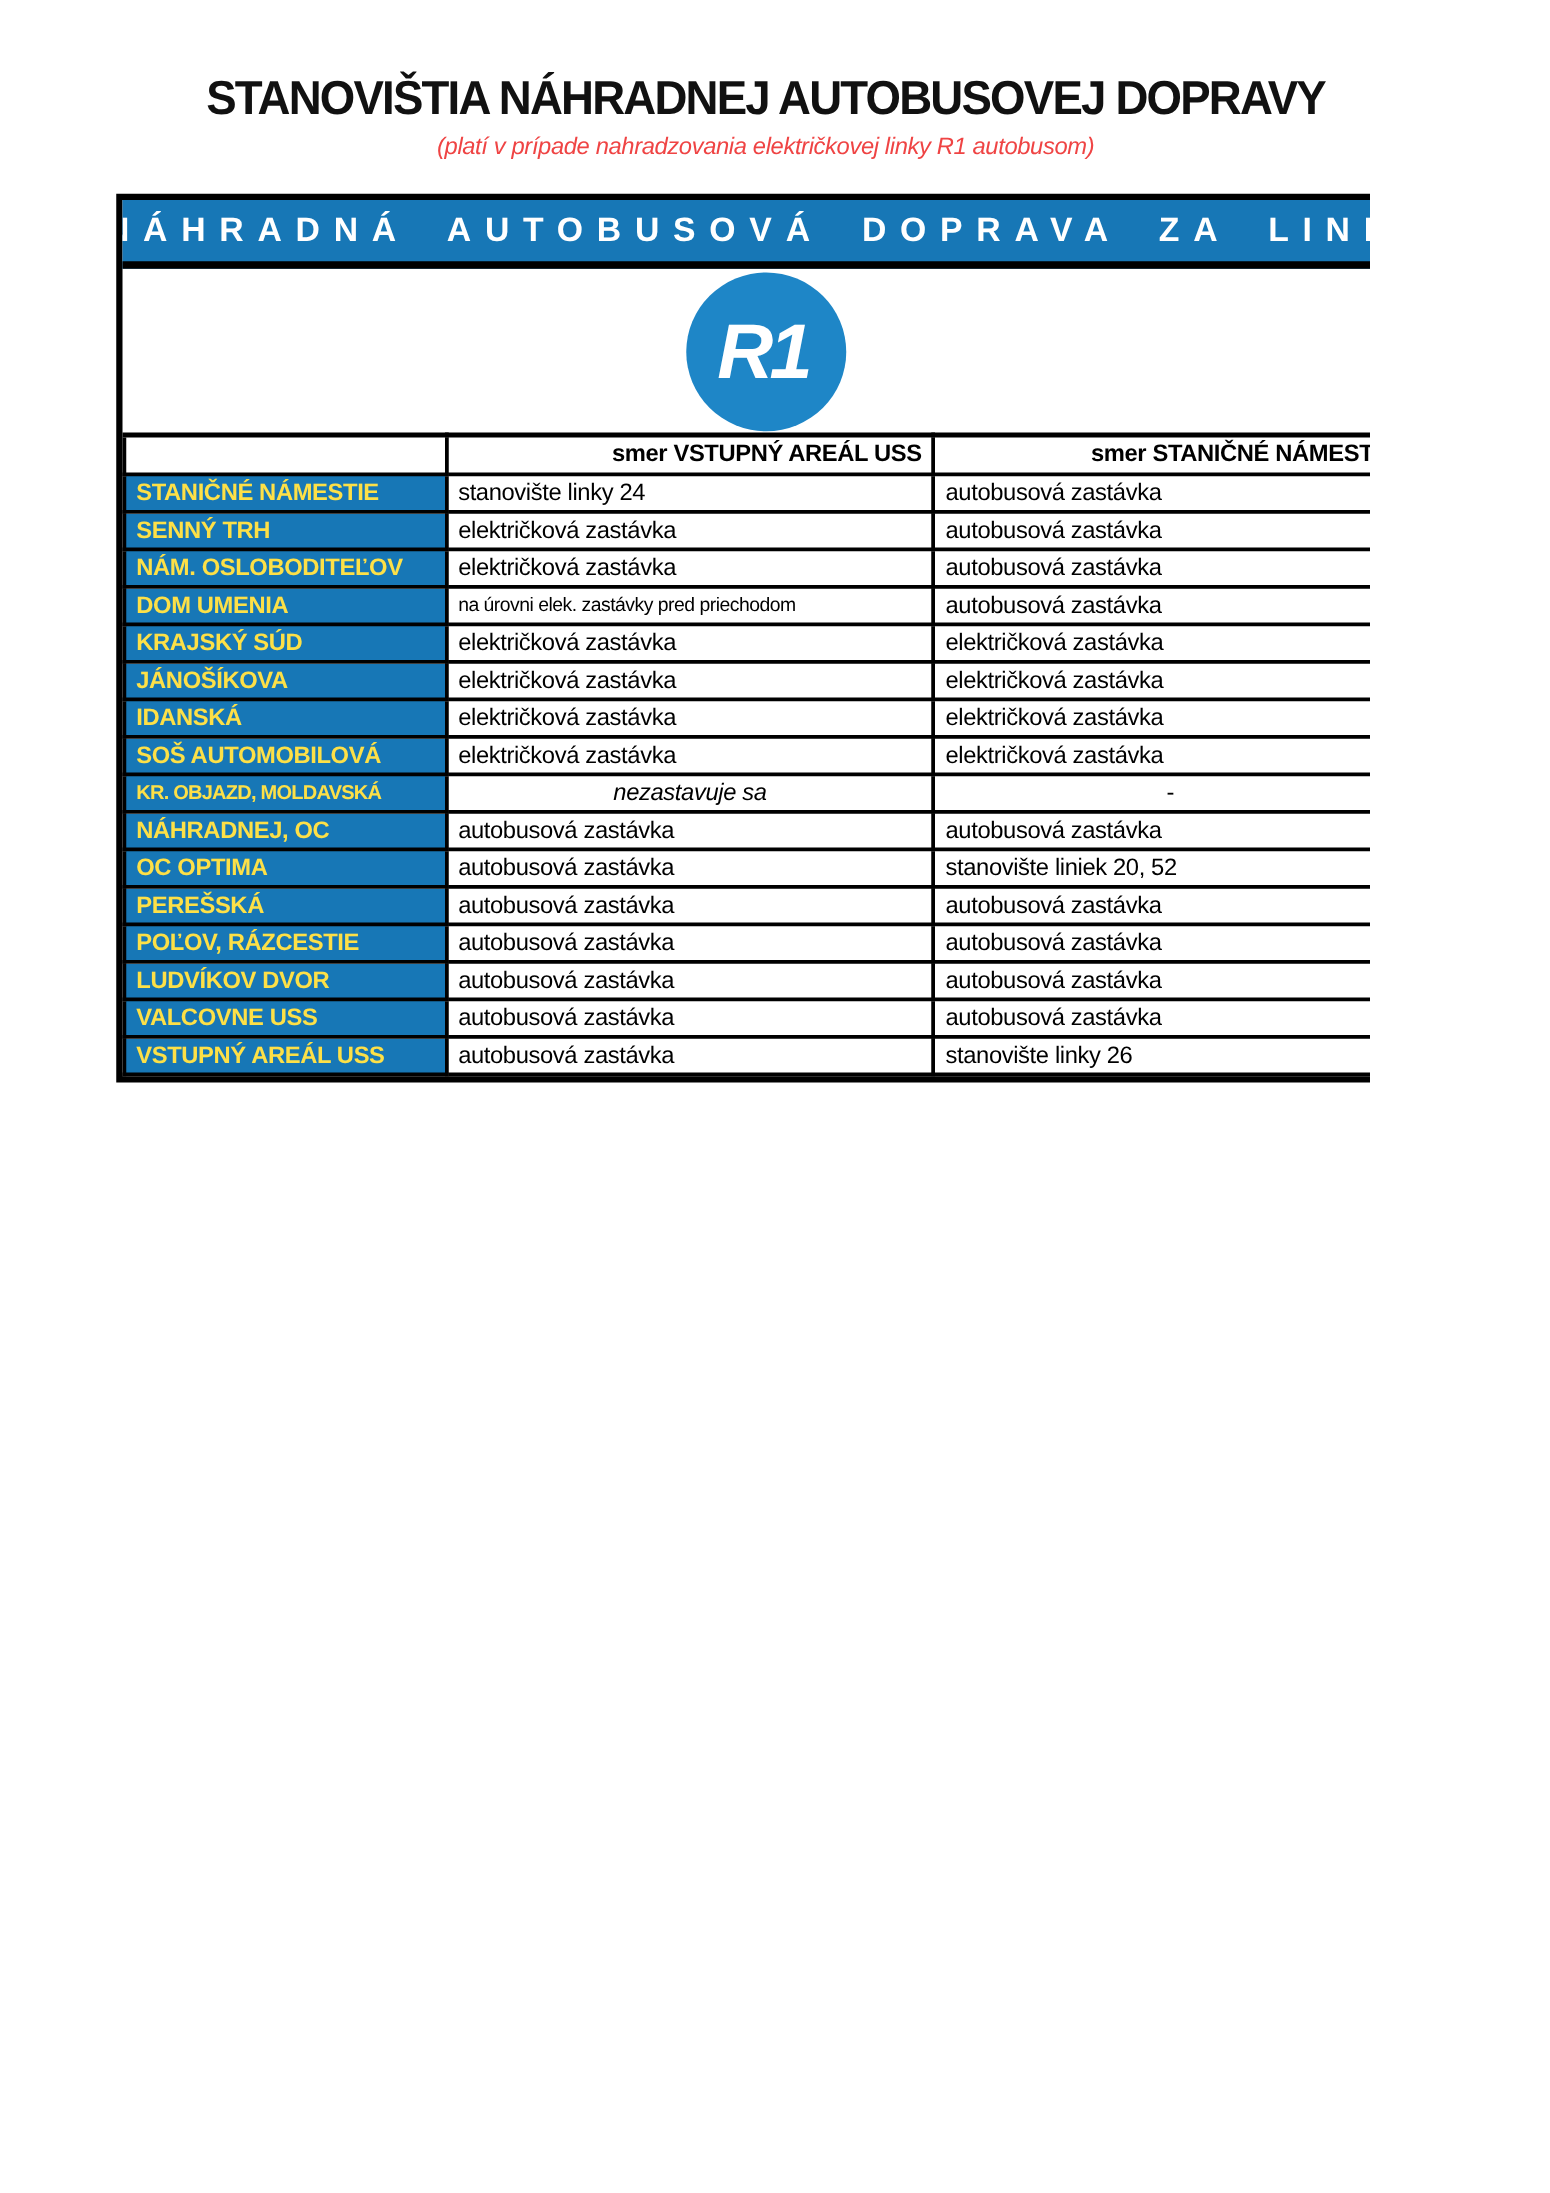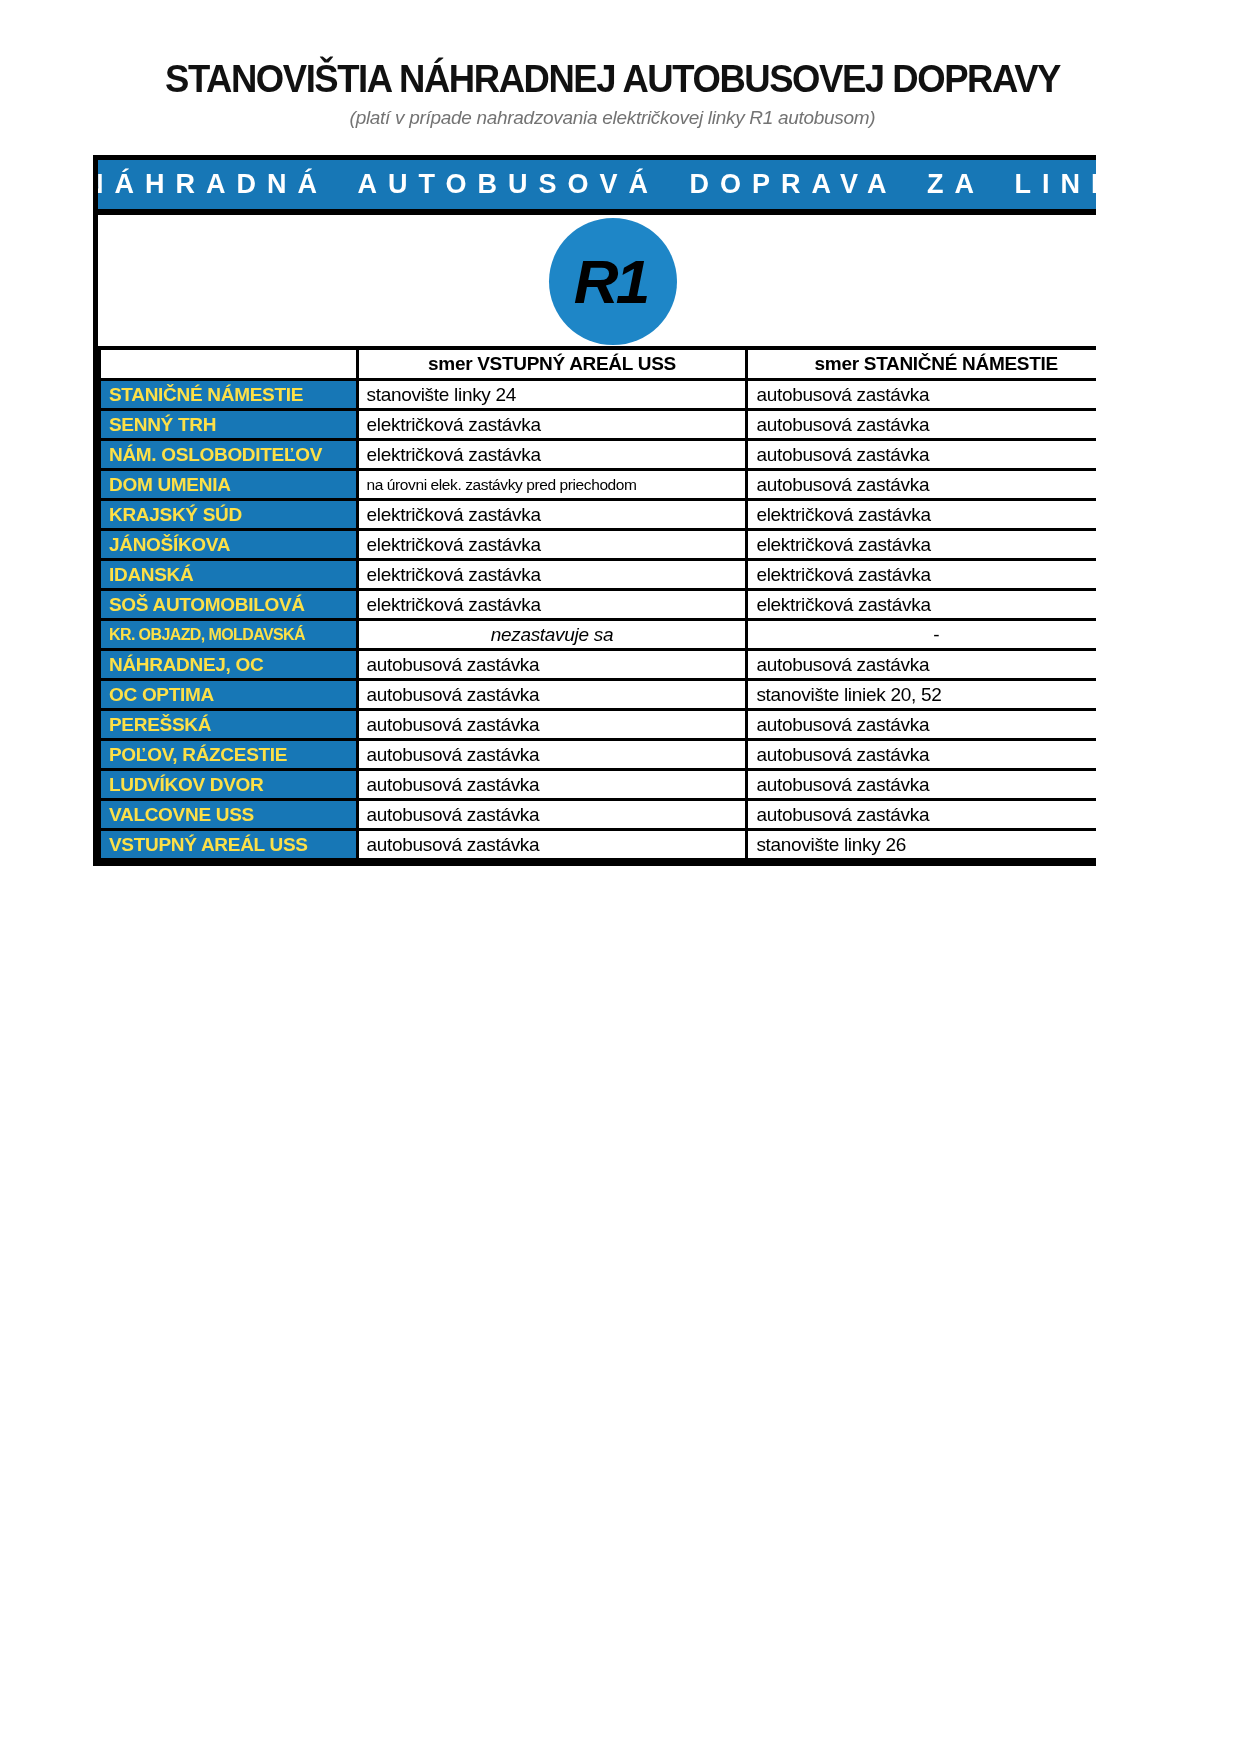--- a/index.html
+++ b/index.html
@@ -27,21 +27,21 @@
     letter-spacing: -1.5px;
     color: #111;
     transform: scaleX(0.96);
   }
   .doc-subtitle {
     margin: 6px 0 0 0;
     text-align: center;
     font-style: italic;
     font-size: 19px;
     letter-spacing: -0.3px;
-    color: #737373;
+    color: #ef4444;
   }
   .box {
     margin-top: 26px;
     border: 5px solid #000;
     background: #fff;
   }
   .banner {
     height: 49px;
     background: var(--blue, #1777b6);
     border-bottom: 6px solid #000;
@@ -68,21 +68,21 @@
   }
   .r1-badge {
     margin-top: 3px;
     width: 128px;
     height: 127px;
     border-radius: 50%;
     background: var(--logo_blue, #1e86c7);
     display: flex;
     align-items: center;
     justify-content: center;
-    color: #000000;
+    color: #ffffff;
     font-weight: 700;
     font-style: italic;
     font-size: 62px;
     letter-spacing: -3px;
     padding-right: 4px;
     box-sizing: border-box;
   }
   table.stops {
     border-collapse: collapse;
     width: 100%;
@@ -96,21 +96,21 @@
     font-size: 19px;
     letter-spacing: -0.3px;
     overflow: hidden;
     white-space: nowrap;
   }
   col.c-stop { width: 25.1%; }
   col.c-dir1 { width: 38.0%; }
   col.c-dir2 { width: 36.9%; }
   table.stops th {
     font-weight: 700;
-    text-align: center;
+    text-align: right;
     background: #fff;
     height: 28px;
   }
   td.stop {
     background: var(--blue, #1777b6);
     color: #fde047;
     font-weight: 700;
     padding-left: 6px;
   }
   td.stop.small { font-size: 16px; letter-spacing: -0.6px; }

